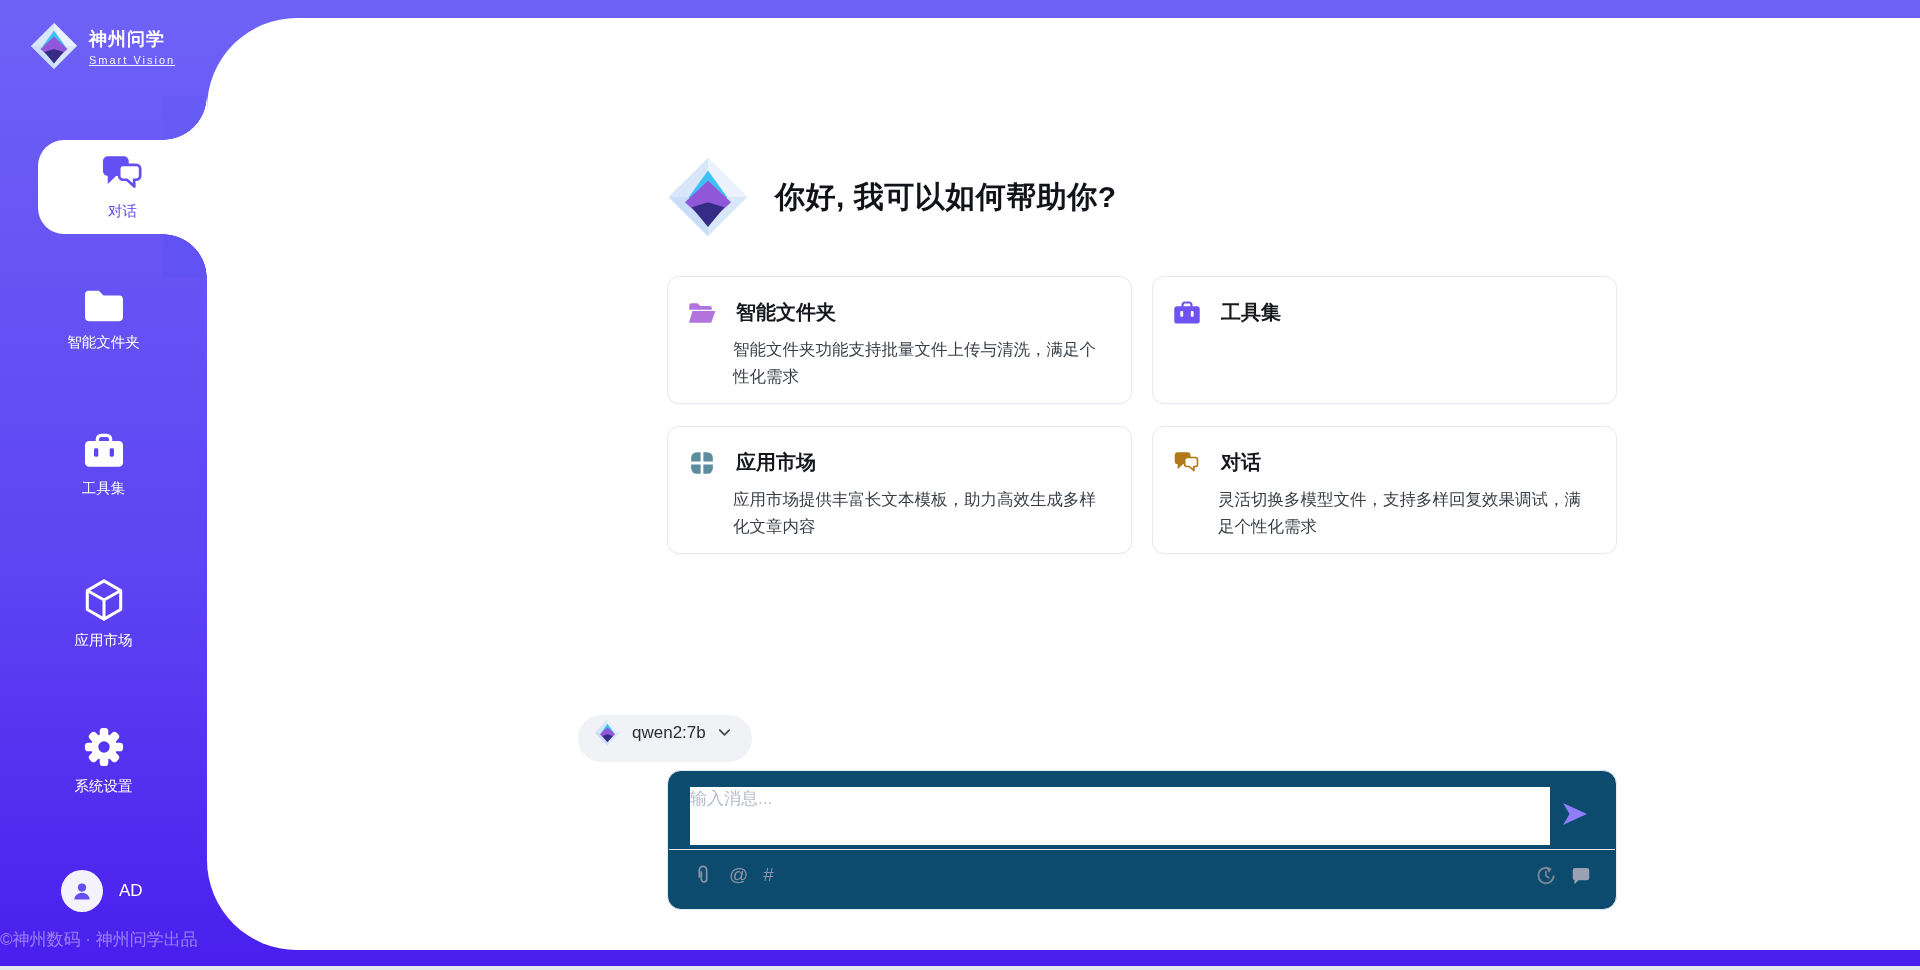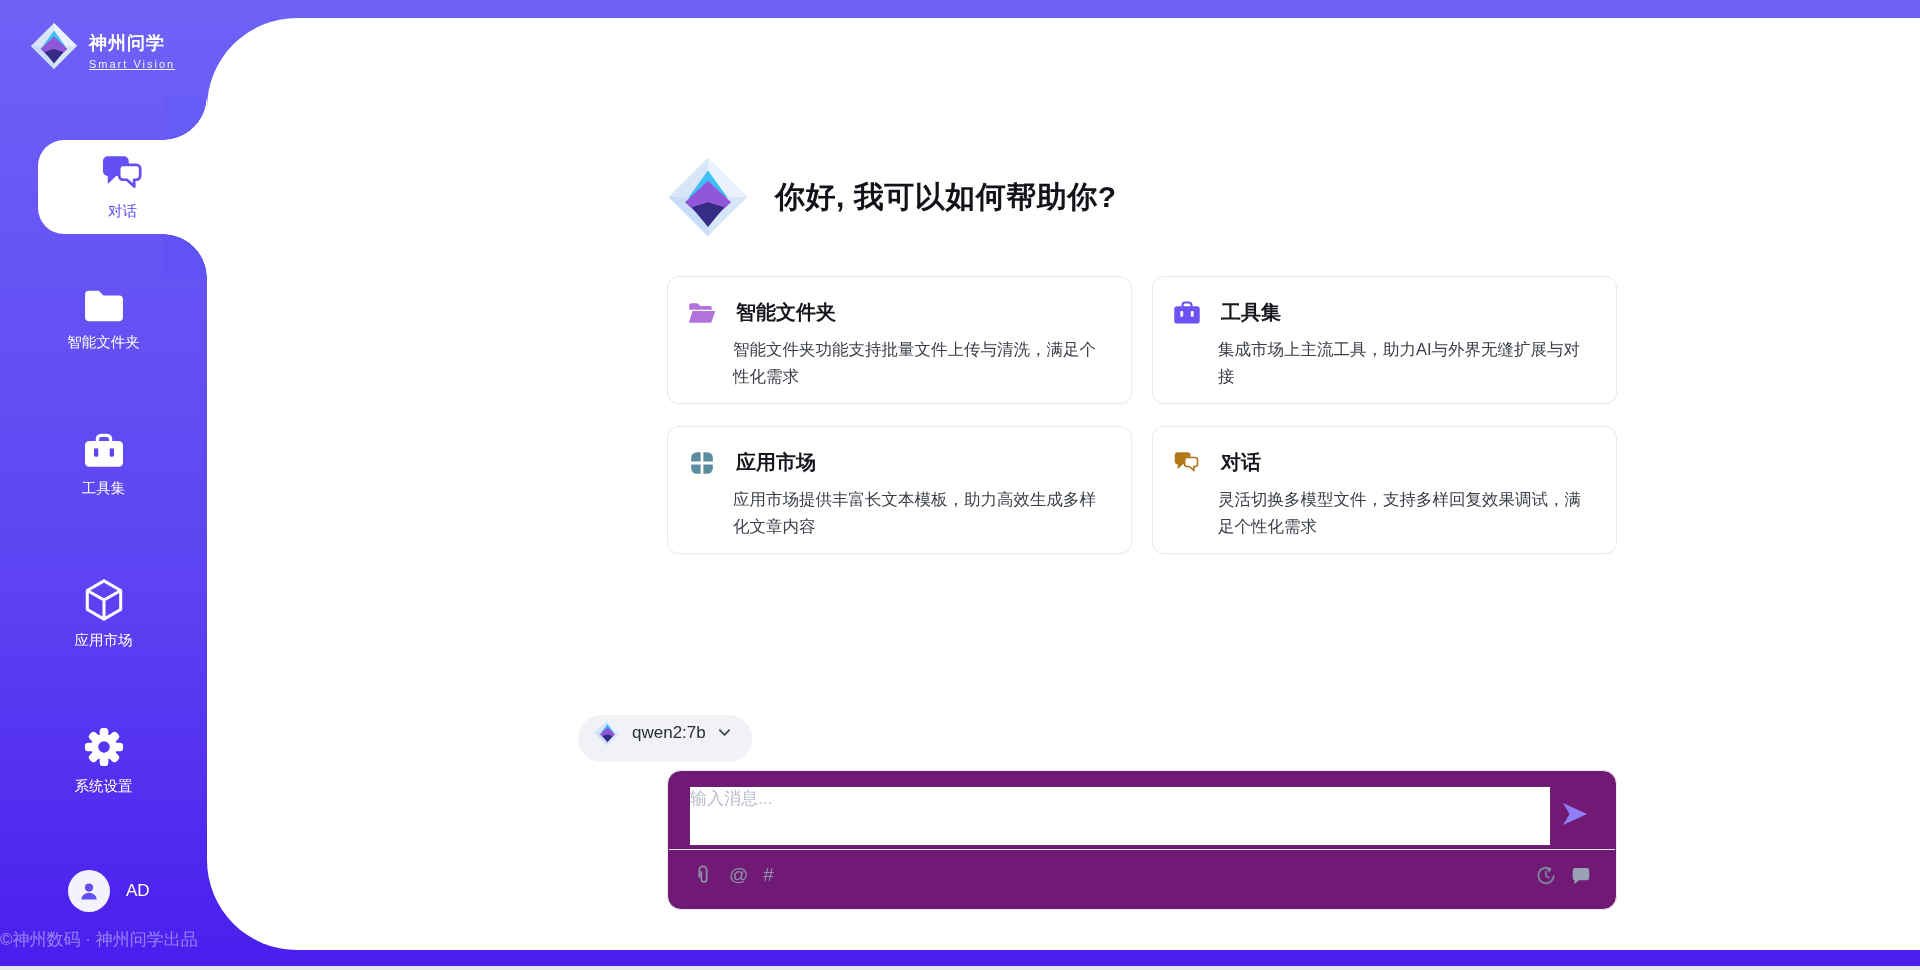--- a/index.html
+++ b/index.html
@@ -4,42 +4,42 @@
 <style>
   * { margin:0; padding:0; box-sizing:border-box; }
   html,body { width:1920px; height:970px; overflow:hidden; }
   body {
     font-family:"Liberation Sans","DejaVu Sans",sans-serif;
     background:linear-gradient(180deg,#6e62f6 0%,#5d43f2 60%,#4a1eee 100%);
     position:relative;
   }
   
   .sidebar { position:absolute; left:0; top:0; width:207px; height:970px; }
-  .brand { position:absolute; left:30px; top:22px; display:flex; align-items:flex-end; gap:11px; }
+  .brand { position:absolute; left:30px; top:22px; display:flex; align-items:center; gap:11px; }
   .brand-logo { width:48px; height:48px; }
   .brand-name { color:#fff; font-size:18px; font-weight:bold; letter-spacing:1px; }
   .brand-sub { color:rgba(255,255,255,.92); font-size:11px; letter-spacing:2px; margin-top:3px;text-decoration:underline; }
   .nav-item { position:absolute; left:0; width:207px; display:flex; flex-direction:column; align-items:center; gap:9px; cursor:pointer; }
   .nav-label { color:#fff; font-size:14.5px; }
   .nav-active-bubble {
     position:absolute; left:38px; top:140px; width:169px; height:94px;
     background:#fff; border-radius:26px 0 0 26px;
     display:flex; flex-direction:column; align-items:center; justify-content:center; gap:7px;
     cursor:pointer;
   }
   .nav-active-bubble::before {
     content:''; position:absolute; right:0; top:-44px; width:44px; height:44px;
     background:radial-gradient(circle at 0 0, #675bf5 43.5px, #fff 44px);
   }
   .nav-active-bubble::after {
     content:''; position:absolute; right:0; bottom:-44px; width:44px; height:44px;
     background:radial-gradient(circle at 0 100%, #6152f3 43.5px, #fff 44px);
   }
   .nav-active-bubble .nav-label { color:#5b48f0; font-weight:500; }
-  .user-row { position:absolute; left:68px; top:870px; display:flex; align-items:center; gap:16px; cursor:pointer; }
+  .user-row { position:absolute; left:61px; top:870px; display:flex; align-items:center; gap:16px; cursor:pointer; }
   .avatar { width:42px; height:42px; border-radius:50%; background:#f4f2fb; display:flex; align-items:center; justify-content:center; }
   .user-name { color:#fff; font-size:17px; }
   .copyright { position:absolute; left:0; top:928px; color:rgba(255,255,255,.42); font-size:17px; white-space:nowrap; }
   
   .panel {
     position:absolute; left:207px; top:18px; width:1870px; height:932px;
     background:#fff; border-radius:90px 46px 46px 90px;
   }
   .center-col { position:absolute; left:50%; transform:translateX(-50%); width:950px; }
   .greeting { top:138px; display:flex; align-items:center; gap:26px; }
@@ -57,21 +57,21 @@
   
   .model-pill {
     top:697px; left:371px; transform:none; width:auto; position:absolute;
     height:47px; background:#f1f2f6; border-radius:24px;
     display:inline-flex; align-items:center; gap:11px; padding:0 20px 12px 16px; cursor:pointer;
   }
   .model-logo { width:27px; height:27px; }
   .model-name { font-size:17px; color:#2a2e35; }
   
   .composer {
-    top:752px; height:140px; background:#701a75;
+    top:752px; height:140px; background:#0c4a6e;
     border:1px solid #e7e9f0; border-radius:14px; position:absolute;
   }
   .composer textarea {
     position:absolute; left:22px; top:16px; width:860px; height:58px;
     border:none; outline:none; resize:none; font-size:17px; color:#333;
     font-family:"Liberation Sans","DejaVu Sans",sans-serif;
   }
   .composer textarea::placeholder { color:#b6bbc8; }
   .send-btn { position:absolute; right:26px; top:28px; width:30px; height:30px; cursor:pointer; background:none; border:none; }
   .composer-divider { position:absolute; left:1px; right:1px; top:78px; height:1px; background:#e9ebf1; }
@@ -236,21 +236,20 @@
       <div class="card-desc">智能文件夹功能支持批量文件上传与清洗，满足个性化需求</div>
     </div>
 
     <div class="card">
       <div class="card-head">
         <svg class="card-icon" style="color:#6f52f3;--bg:#fff">
             <use href="#sym-briefcase"></use>
           </svg>
         <div class="card-title">工具集</div>
       </div>
-      <div class="card-desc">集成市场上主流工具，助力AI与外界无缝扩展与对接</div>
     </div>
 
     <div class="card">
       <div class="card-head">
         <svg class="card-icon" style="color:#5d8ba0">
             <use href="#sym-grid"></use>
           </svg>
         <div class="card-title">应用市场</div>
       </div>
       <div class="card-desc">应用市场提供丰富长文本模板，助力高效生成多样化文章内容</div>

